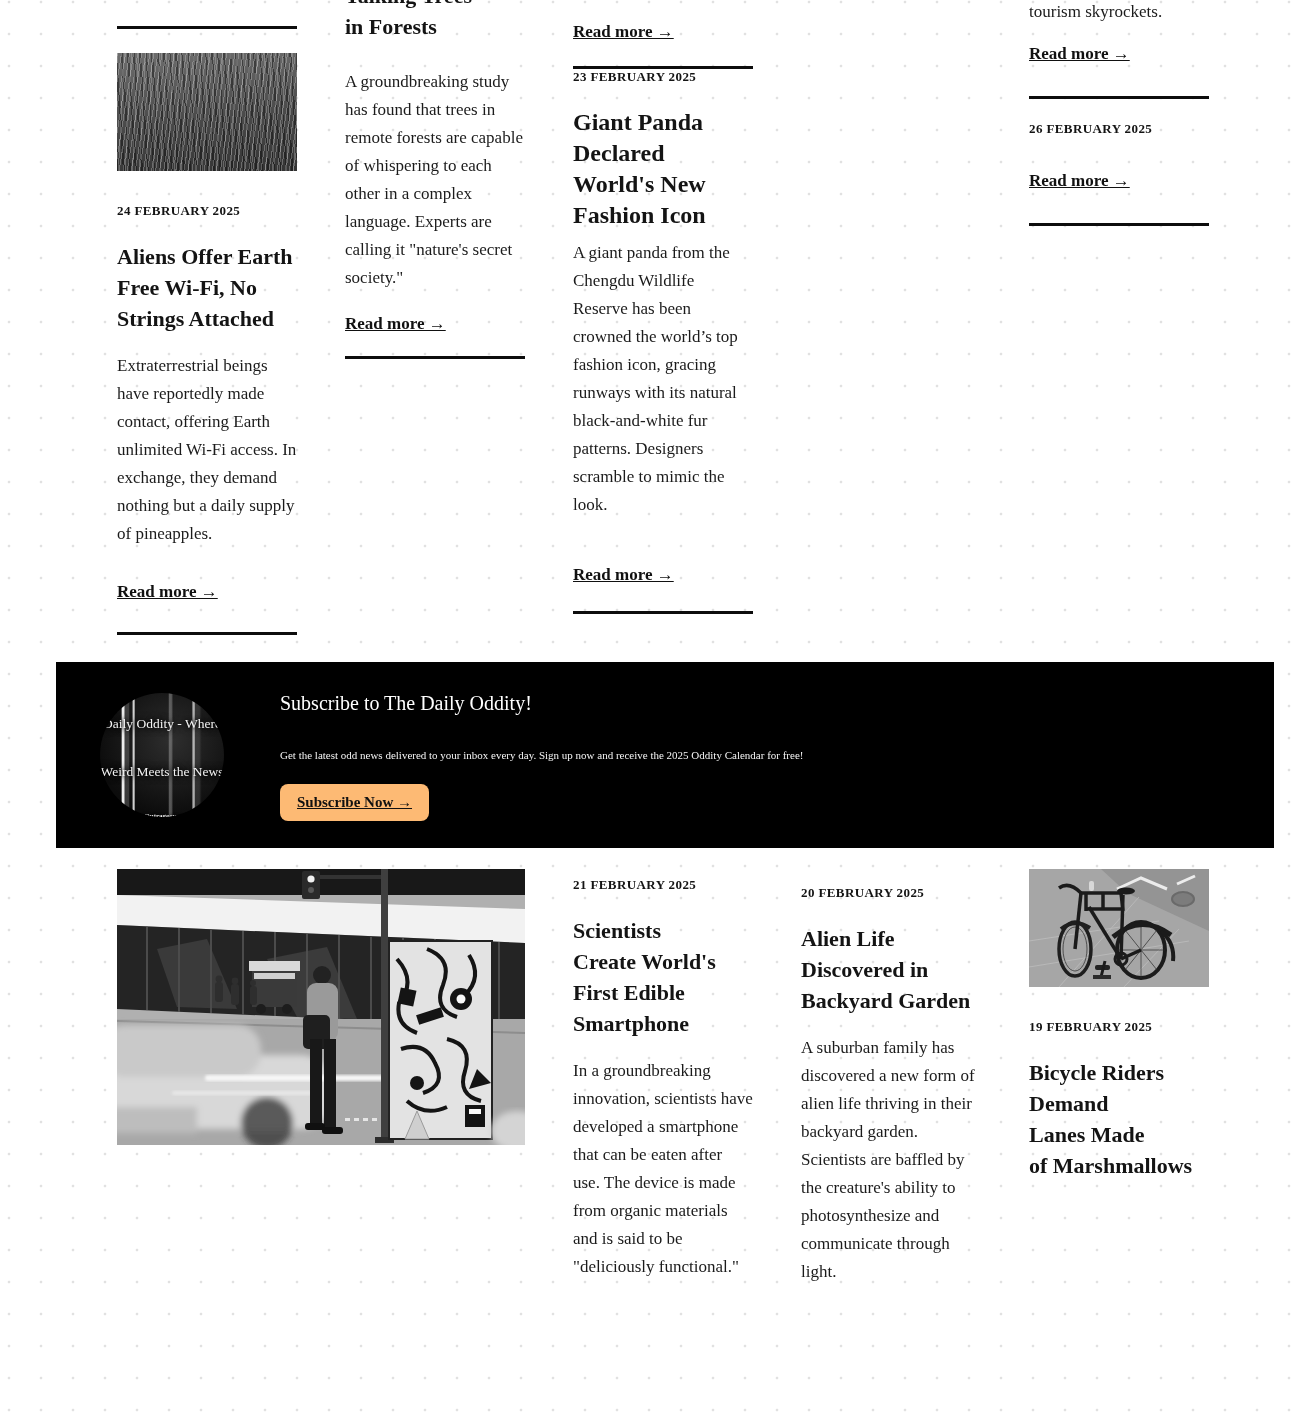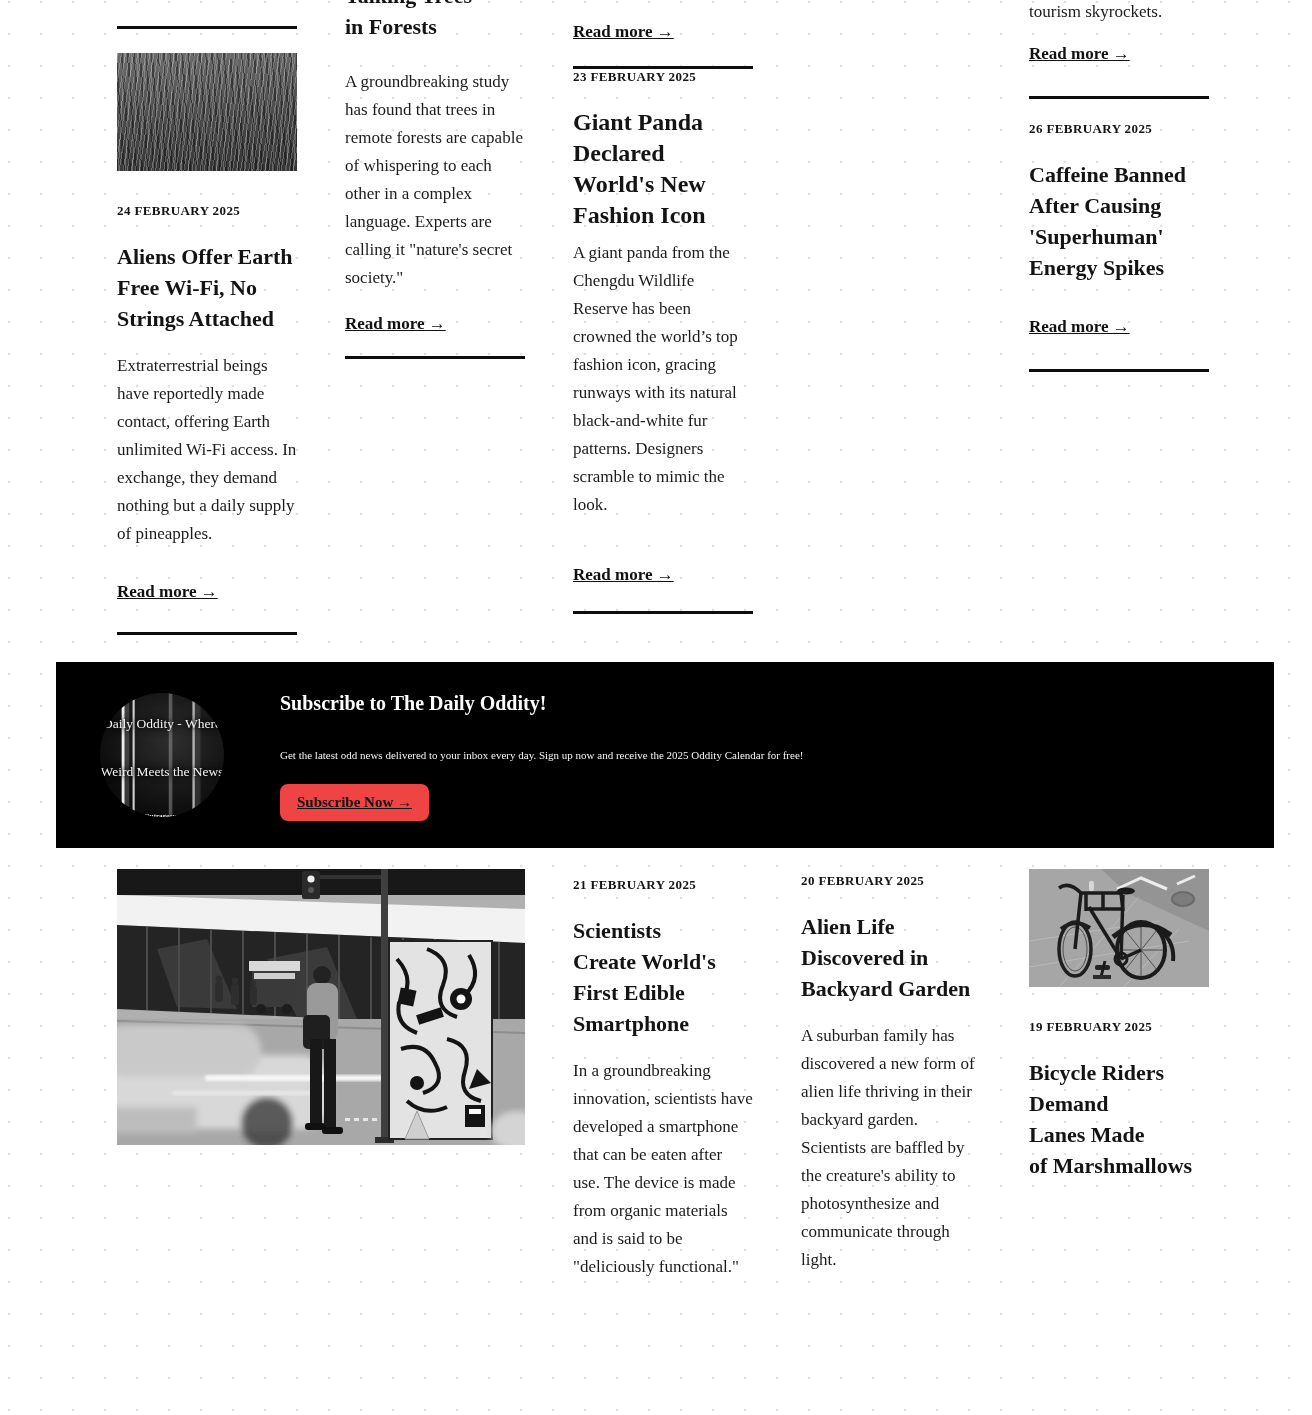--- a/index.html
+++ b/index.html
@@ -41,23 +41,23 @@
         rgba(255,255,255,.65) 75% 76%, rgba(90,90,90,.4) 77% 80%, rgba(0,0,0,0) 82%),
       radial-gradient(circle at 58% 38%, #2e2e2e, #0c0c0c 72%);
   }
   .logo-text { position:absolute; inset:0; display:flex; flex-direction:column; justify-content:center; align-items:center; padding-top:26px; color:#f3f3f3; text-align:center;gap:28px; }
   .logo-text .l1, .logo-text .l2 { font-size:13.5px; line-height:20px; white-space:nowrap; text-shadow:0 0 4px #000, 0 0 8px #000; }
   .logo-text .l3 { font-size:7px; font-weight:bold; line-height:12px; white-space:nowrap; text-shadow:0 0 3px #000; }
 
   
   .banner { margin:27px 0 0 56px; width:1218px; height:186px; background:#000; display:flex; align-items:center; padding-left:44px; }
   .banner-right { margin-left:56px; padding-top:2px; }
-  .banner-title { color:#fff; font-size:20px; font-weight:bold; line-height:24px; margin-bottom:28px; }
+  .banner-title { color:#fff; font-size:20px; font-weight:normal; line-height:24px; margin-bottom:28px; }
   .banner-text { color:#f5f5f5; font-size:11px; line-height:24px; margin-bottom:17px; width:930px; }
-  .subscribe-btn { display:inline-block; background:#ef4444; color:#111; font-family:inherit; font-size:15px; font-weight:bold; text-decoration:underline; border:none; border-radius:8px; padding:10px 17px; cursor:pointer; }
+  .subscribe-btn { display:inline-block; background:#fdba74; color:#111; font-family:inherit; font-size:15px; font-weight:bold; text-decoration:underline; border:none; border-radius:8px; padding:10px 17px; cursor:pointer; }
 </style>
 </head>
 <body>
 
 <div class="page">
 
   <div class="grid">
 
     <article class="col1">
       <div class="rule" style="margin-top:26px"></div>
@@ -95,24 +95,20 @@
     </div>
 
     <div class="col5">
       <article>
         <p class="body" style="margin-top:-2px">tourism skyrockets.</p>
         <a class="readmore" style="margin-top:16px">Read more →</a>
         <div class="rule" style="margin-top:30px"></div>
       </article>
       <article>
         <div class="date" style="margin-top:22px">26 FEBRUARY 2025</div>
-        <h2 class="title" style="margin-top:22px">Caffeine Banned
-After Causing
-'Superhuman'
-Energy Spikes</h2>
         <a class="readmore" style="margin-top:32px">Read more →</a>
         <div class="rule" style="margin-top:30px"></div>
       </article>
     </div>
   </div>
 
   <section class="banner">
     <div class="logo-circle">
       <div class="logo-text">
         <div class="l1">Daily Oddity - Where</div>
@@ -248,21 +244,21 @@
       <div class="date" style="margin-top:8px">21 FEBRUARY 2025</div>
       <h2 class="title" style="margin-top:22px">Scientists
 Create World's
 First Edible
 Smartphone</h2>
       <p class="body" style="margin-top:18px">In a groundbreaking innovation, scientists have developed a smartphone that can be eaten after use. The device is made from organic materials and is said to be "deliciously functional."</p>
 
     </article>
 
     <article class="col4">
-      <div class="date" style="margin-top:4px">20 FEBRUARY 2025</div>
+      <div class="date" style="margin-top:16px">20 FEBRUARY 2025</div>
       <h2 class="title" style="margin-top:22px">Alien Life
 Discovered in
 Backyard Garden</h2>
       <p class="body" style="margin-top:18px">A suburban family has discovered a new form of alien life thriving in their backyard garden. Scientists are baffled by the creature's ability to photosynthesize and communicate through light.</p>
 
     </article>
 
     <article class="col5">
       <svg class="photo" width="180" height="118" viewBox="0 0 180 118">
         <rect width="180" height="118" fill="#a6a6a6"></rect>

